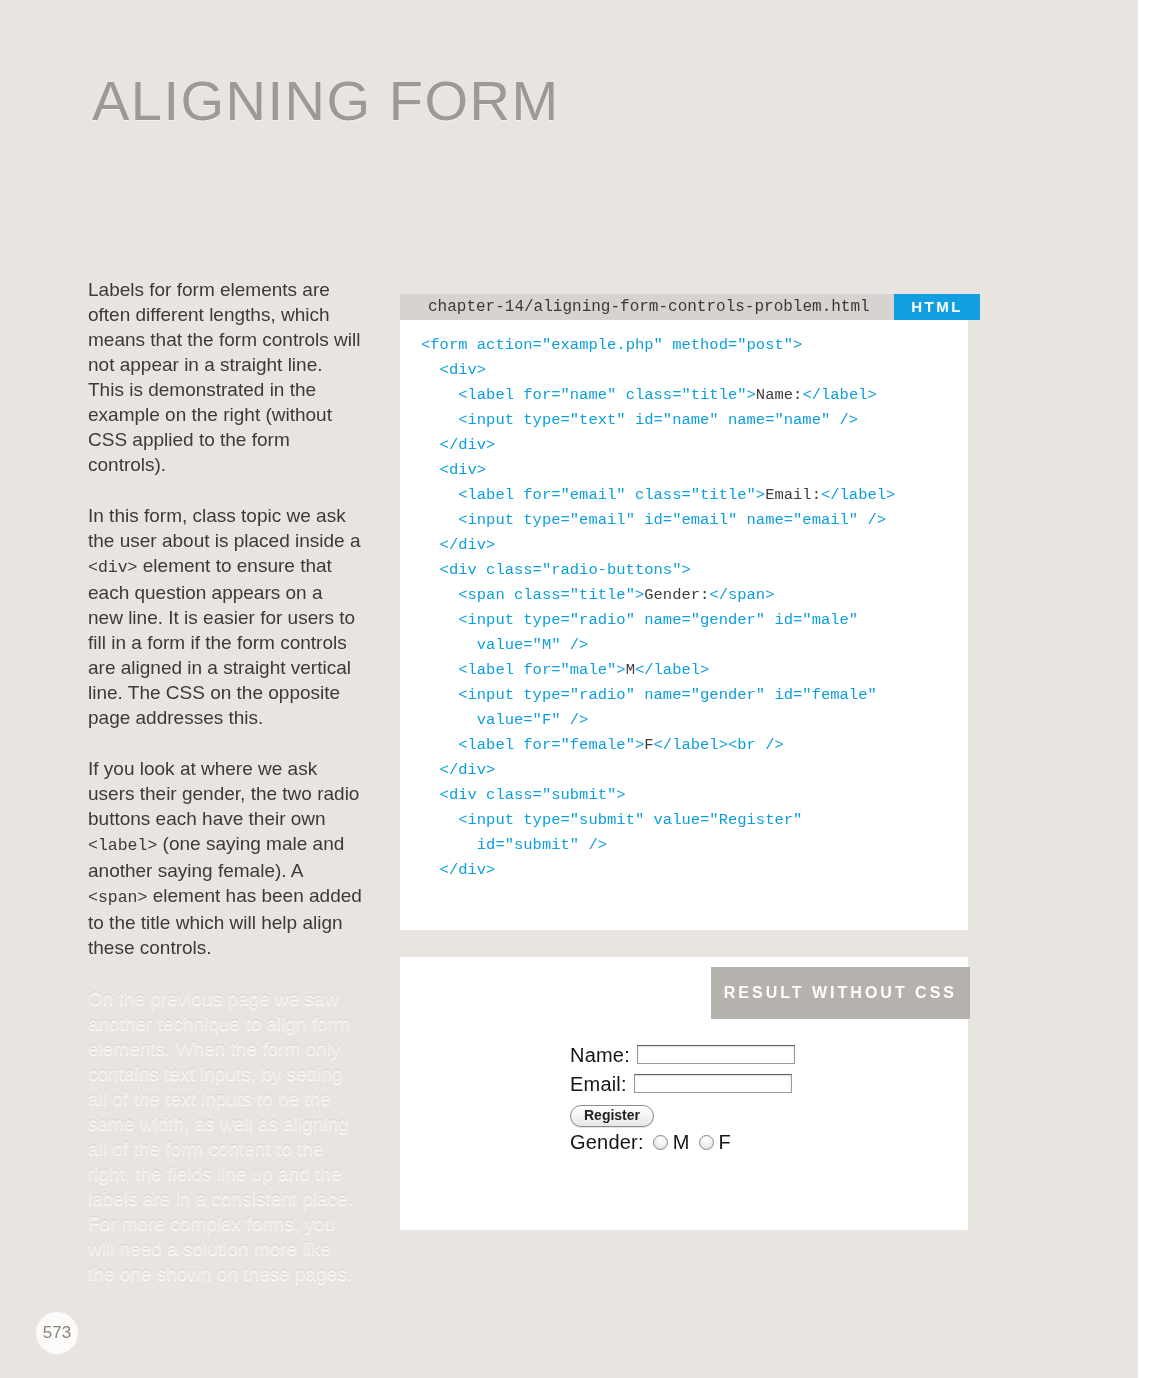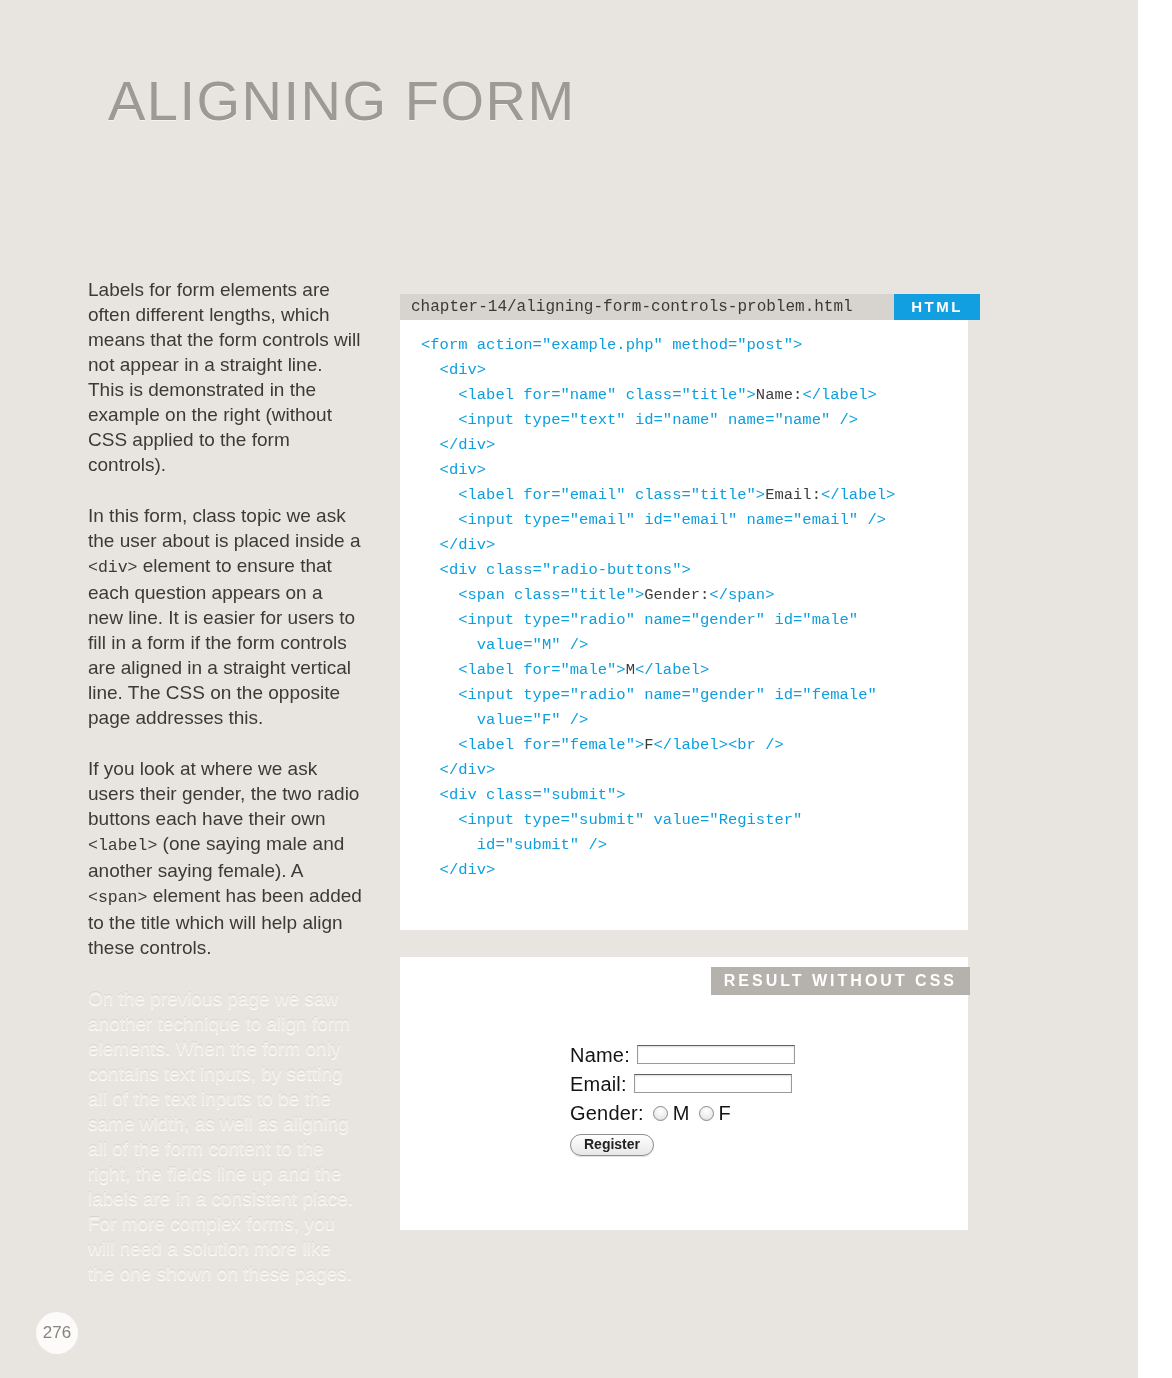--- a/index.html
+++ b/index.html
@@ -4,63 +4,63 @@
 <style>
   html,body{margin:0;padding:0;}
   body{
     width:1172px;height:1378px;position:relative;background:#ffffff;
     font-family:"Liberation Sans",sans-serif;overflow:hidden;
   }
   .beige-page{position:absolute;left:0;top:0;width:1138px;height:1378px;background:#e8e5e1;}
 
   
   .page-title{
-    position:absolute;left:108px;top:68px;margin:0;
+    position:absolute;left:92px;top:68px;margin:0;
     font-size:56px;line-height:66px;font-weight:400;letter-spacing:1.5px;
     color:#9c9996;text-shadow:0 1px 0 rgba(255,255,255,.55);
   }
 
   
   .left-col{
     position:absolute;left:88px;top:277px;width:274px;
     font-size:19px;line-height:25px;color:#3c3a37;
   }
   .left-col p{margin:0 0 26px 0;}
   .left-col p.faded{
     color:#edeae6;
     text-shadow:0 1px 0 rgba(255,255,255,.95), 0 -1px 0 rgba(140,136,131,.16);
   }
   .inline-code{font-family:"Liberation Mono",monospace;font-size:16.5px;}
 
   
   .code-header{position:absolute;left:400px;top:294px;width:580px;height:26px;display:flex;}
   .filename-bar{
     flex:1;background:#d7d4d0;font-family:"Liberation Mono",monospace;
-    font-size:16px;color:#3b3936;line-height:26px;padding-left:11px;white-space:nowrap;overflow:hidden;
+    font-size:16px;color:#3b3936;line-height:26px;padding-left:28px;white-space:nowrap;overflow:hidden;
   }
   .html-badge{
     width:86px;background:#119fe1;color:#ffffff;font-weight:bold;
     font-size:15px;letter-spacing:2.5px;text-align:center;line-height:26px;
   }
 
   
   .code-panel{
     position:absolute;left:400px;top:320px;width:568px;height:610px;background:#ffffff;
     box-sizing:border-box;padding:13px 0 0 21px;
     font-family:"Liberation Mono",monospace;font-size:15.5px;line-height:25px;
     white-space:nowrap;overflow:hidden;
   }
   .code-line{height:25px;}
   .code-line .tag{color:#0d9edd;}
   .code-line .plain{color:#3f3d3b;}
 
   
   .result-panel{position:absolute;left:400px;top:957px;width:568px;height:273px;background:#ffffff;}
   .result-badge{
-    position:absolute;right:-2px;top:10px;height:28px;line-height:28px;padding:0 13px;
+    position:absolute;right:-2px;top:10px;height:28px;line-height:28px;padding:12px 13px;
     background:#b5b2ae;color:#ffffff;font-weight:bold;font-size:16px;letter-spacing:3px;
     white-space:nowrap;
   }
   .demo-form{position:absolute;left:170px;top:87px;color:#141414;}
   .form-row{height:29px;white-space:nowrap;font-size:20px;}
   .flabel{font-size:20px;color:#151515;letter-spacing:0.2px;}
   .text-input{
     display:inline-block;width:156px;height:17px;background:#ffffff;
     border:1px solid #9a9a9a;border-top-color:#5f5f5f;
     box-shadow:inset 0 1px 2px rgba(0,0,0,.14);
@@ -138,22 +138,22 @@
 <div class="result-panel">
   <div class="result-badge">RESULT WITHOUT CSS</div>
   <div class="demo-form">
     <div class="form-row">
       <span class="flabel">Name:</span><span class="text-input"></span>
     </div>
     <div class="form-row">
       <span class="flabel">Email:</span><span class="text-input"></span>
     </div>
     <div class="form-row">
-      <span class="flabel">Gender:</span><span class="radio"></span><span class="flabel">M</span><span class="radio"></span><span class="flabel">F</span>
+      <span class="register-btn">Register</span>
     </div>
     <div class="form-row">
-      <span class="register-btn">Register</span>
+      <span class="flabel">Gender:</span><span class="radio"></span><span class="flabel">M</span><span class="radio"></span><span class="flabel">F</span>
     </div>
   </div>
 </div>
 
-<div class="footer-circle">276</div>
+<div class="footer-circle">573</div>
 <div class="footer-chapter">LISTS, TABLES AND FORMS</div>
 
 </body></html>

